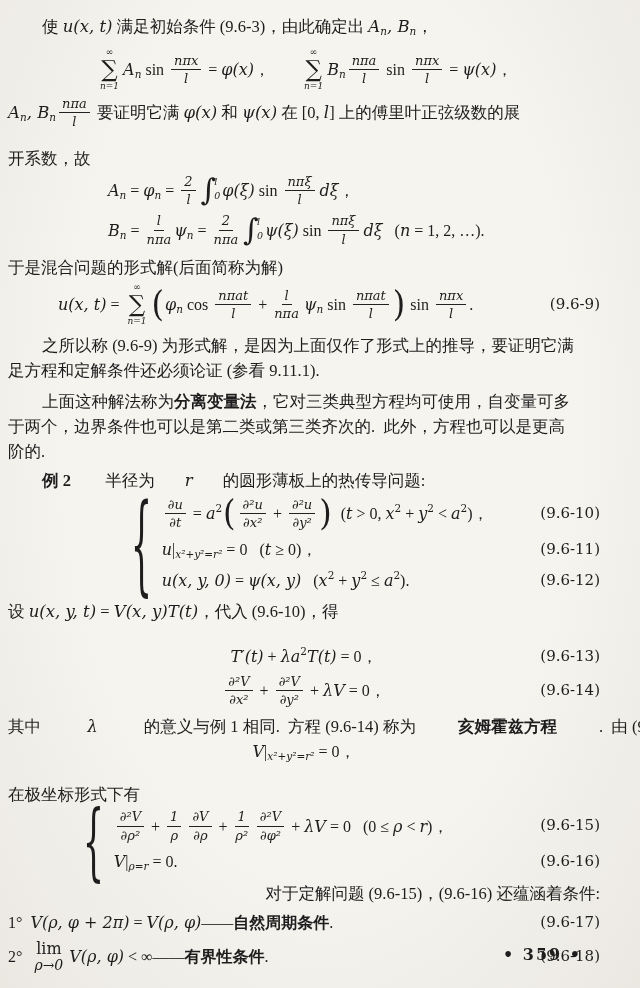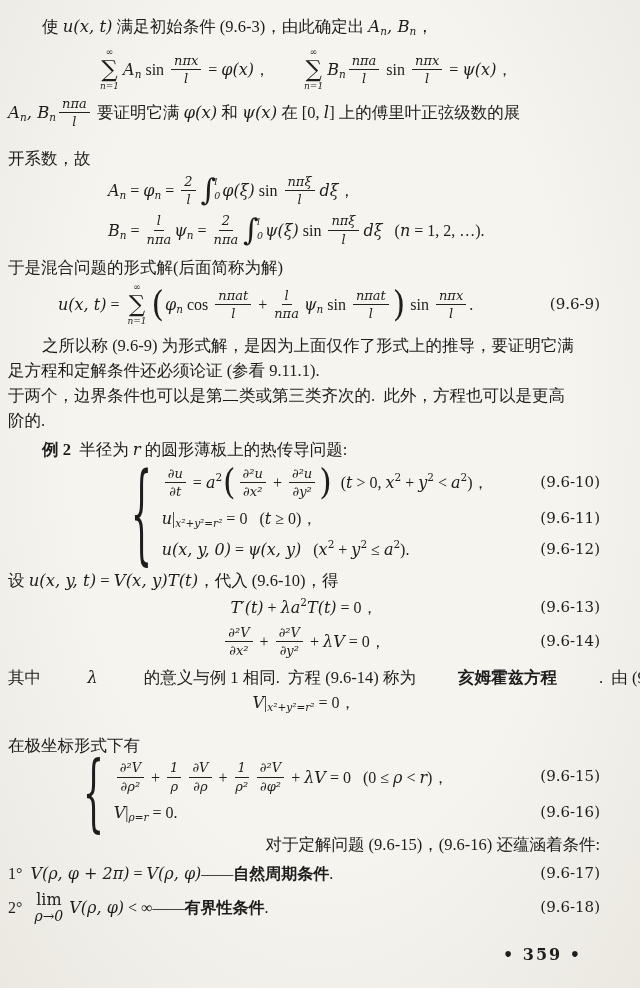--- a/index.html
+++ b/index.html
@@ -166,44 +166,49 @@
         <span class="fr"><span class="n">nπx</span><span class="d">l</span></span>
         <span class="c">.</span>
         <span class="tag">(9.6-9)</span>
       </div>
       <div class="line p" style="margin-top: 6px; padding-left: 34px;">
         <span class="c">之所以称 (9.6-9) 为形式解，是因为上面仅作了形式上的推导，要证明它满</span>
       </div>
       <div class="line p">
         <span class="c">足方程和定解条件还必须论证 (参看 9.11.1).</span>
       </div>
+      <div class="line p" style="margin-top: 6px; padding-left: 34px;">
+        <span class="c">上面这种解法称为</span>
+        <span class="bold">分离变量法</span>
+        <span class="c">，它对三类典型方程均可使用，自变量可多</span>
+      </div>
       <div class="line p">
         <span class="c">于两个，边界条件也可以是第二类或第三类齐次的.  此外，方程也可以是更高</span>
       </div>
       <div class="line p">
         <span class="c">阶的.</span>
       </div>
-      <div class="line p" style="margin-top: 4px; padding-left: 34px;">
+      <div class="line p" style="margin-top: 4px; padding-left: 34px; gap: 26px;">
         <span class="bold">例 2</span>
         <span class="c">  半径为 </span>
         <span class="m">r</span>
         <span class="c"> 的圆形薄板上的热传导问题:</span>
       </div>
       <div class="line sys" style="margin-top: 4px; padding-left: 120px;">
         <span class="brace" style="--sy: 2.6;">{</span>
         <span class="rows" style="display: flex;"><div class="row"><span class="fr"><span class="n">∂u</span><span class="d">∂t</span></span><span class="c"> = </span><span class="m">a</span><span class="sup">2</span><span class="bp">(</span><span class="fr"><span class="n">∂²u</span><span class="d">∂x²</span></span><span class="c"> + </span><span class="fr"><span class="n">∂²u</span><span class="d">∂y²</span></span><span class="bp">)</span><span class="c">  (</span><span class="m">t</span><span class="c"> &gt; 0, </span><span class="m">x</span><span class="sup">2</span><span class="c"> + </span><span class="m">y</span><span class="sup">2</span><span class="c"> &lt; </span><span class="m">a</span><span class="sup">2</span><span class="c">)，</span><span class="tag">(9.6-10)</span></div><div class="row"><span class="m">u</span><span class="c">|</span><span class="sub">x²+y²=r²</span><span class="c"> = 0   (</span><span class="m">t</span><span class="c"> ≥ 0)，</span><span class="tag">(9.6-11)</span></div><div class="row"><span class="m">u(x, y, 0)</span><span class="c"> = </span><span class="m">ψ(x, y)</span><span class="c">   (</span><span class="m">x</span><span class="sup">2</span><span class="c"> + </span><span class="m">y</span><span class="sup">2</span><span class="c"> ≤ </span><span class="m">a</span><span class="sup">2</span><span class="c">).</span><span class="tag">(9.6-12)</span></div></span>
       </div>
       <div class="line p" style="margin-top: 7px;">
         <span class="c">设 </span>
         <span class="m">u(x, y, t)</span>
         <span class="c"> = </span>
         <span class="m">V(x, y)T(t)</span>
         <span class="c">，代入 (9.6-10)，得</span>
       </div>
-      <div class="line eq center" style="margin-top: 2px;">
+      <div class="line eq center" style="margin-top: 20px;">
         <span class="m">T′(t)</span>
         <span class="c"> + </span>
         <span class="m">λa</span>
         <span class="sup">2</span>
         <span class="m">T(t)</span>
         <span class="c"> = 0，</span>
         <span class="tag">(9.6-13)</span>
       </div>
       <div class="line eq center" style="margin-top: 5px;">
         <span class="fr"><span class="n">∂²V</span><span class="d">∂x²</span></span>

